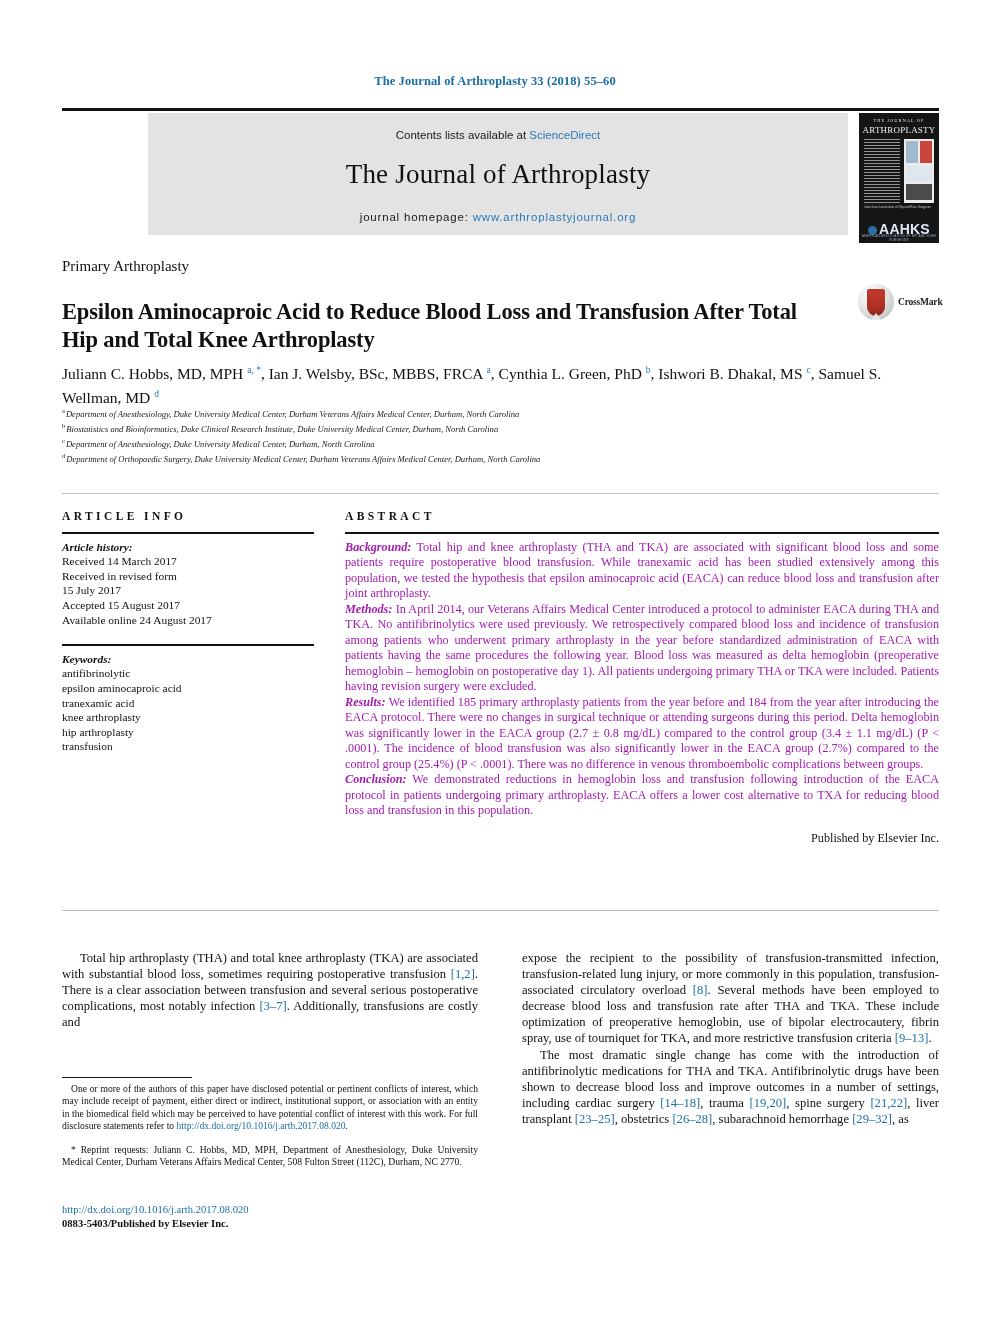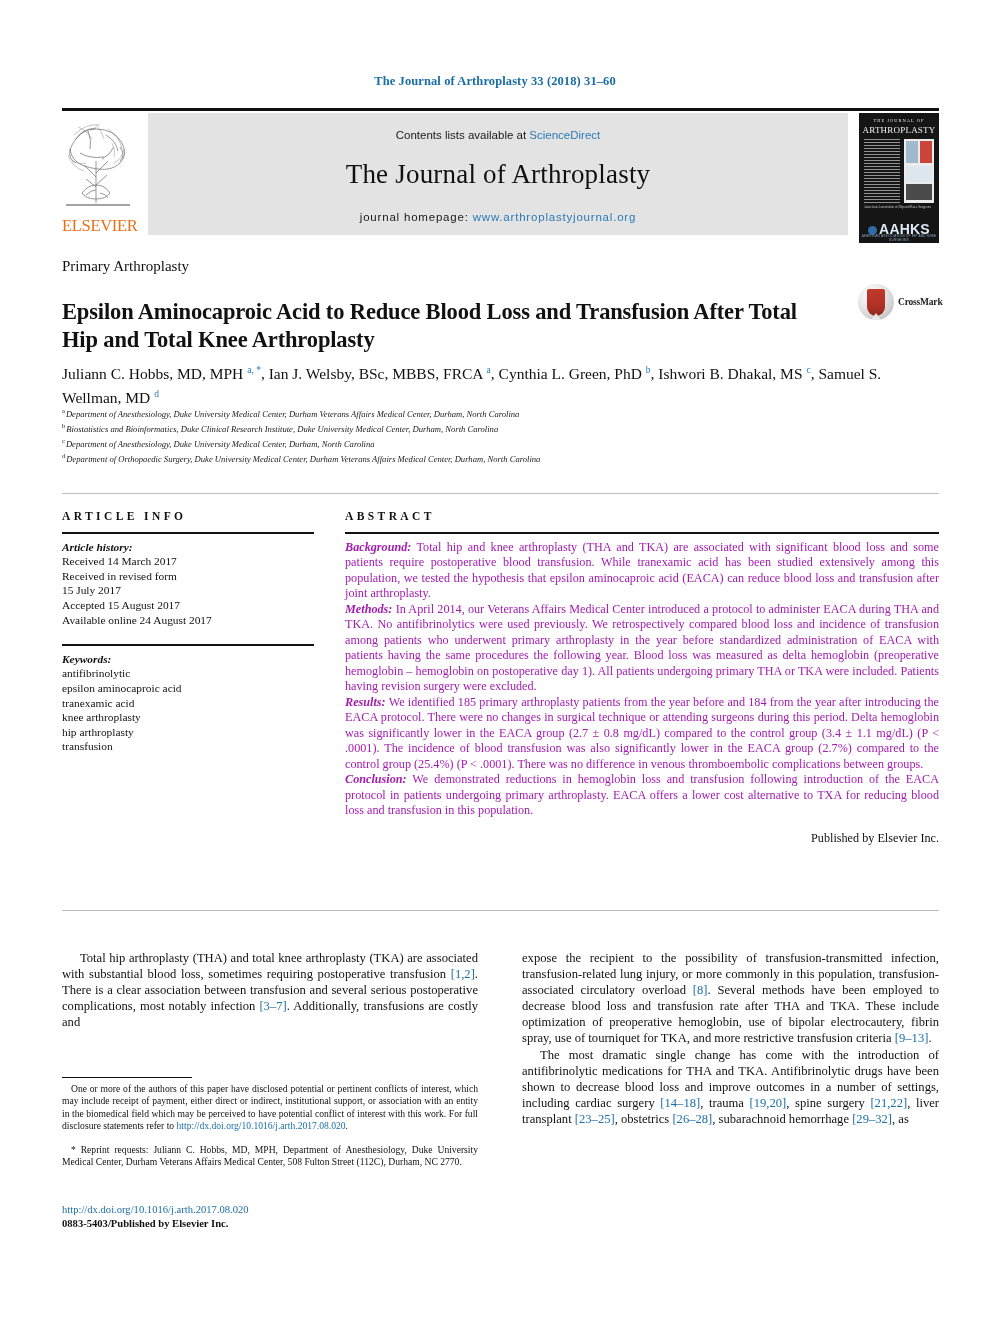--- a/index.html
+++ b/index.html
@@ -418,43 +418,25 @@
     color: #1b6ea5;
     display: block;
   }
   .doi-footer .issn { display: block; font-weight: bold; }
 </style>
 </head>
 <body>
 
 <div class="page">
 
-  <div class="running-head">The Journal of Arthroplasty 33 (2018) 31–60</div>
+  <div class="running-head">The Journal of Arthroplasty 33 (2018) 55–60</div>
 
   <div class="masthead-rule"></div>
   <div class="masthead">
 
-    <div class="elsevier-logo">
-      <svg class="elsevier-tree" viewBox="0 0 72 96">
-        <g stroke="#6b6b6b" stroke-width="0.7" fill="none">
-          <path d="M34 88 L34 46 M34 62 L22 50 M34 58 L46 46 M34 72 L24 64 M34 70 L45 60"></path>
-          <path d="M10 30 q8 -16 24 -16 q18 0 26 14 q6 12 -2 20 q-8 8 -22 6 q-18 -2 -24 -10 q-6 -8 -2 -14 z"></path>
-          <path d="M14 24 q6 -10 20 -11 M18 38 q10 6 24 4 M44 20 q10 6 12 16 M26 16 q4 10 2 18 M40 44 q8 -4 12 -12"></path>
-          <path d="M8 34 q-2 10 6 14 M58 32 q6 8 0 14"></path>
-          <path d="M20 78 q6 -8 14 -8 q9 0 14 8 q-4 6 -14 6 q-10 0 -14 -6 z"></path>
-          <path d="M24 80 q5 -5 10 -5 M38 78 q6 1 8 5"></path>
-        </g>
-        <g stroke="#8a8a8a" stroke-width="0.5" fill="none">
-          <path d="M12 20 q12 -12 26 -10 M46 14 q12 8 14 20 M6 40 q4 12 16 16 M52 48 q8 -4 10 -14"></path>
-          <path d="M16 12 q10 4 14 12 M34 10 q6 6 8 14 M50 28 q4 8 2 14 M10 46 q8 4 14 2"></path>
-        </g>
-        <line x1="4" y1="90" x2="68" y2="90" stroke="#4a4a4a" stroke-width="1.2"></line>
-      </svg>
-      <div class="elsevier-word">ELSEVIER</div>
-    </div>
 
     <div class="masthead-center">
       <div class="contents-line">
         <span>Contents lists available at </span><span class="sd">ScienceDirect</span>
       </div>
       <div class="journal-title">The Journal of Arthroplasty</div>
       <div class="homepage-line">
         <span>journal homepage: </span><span class="url">www.arthroplastyjournal.org</span>
       </div>
     </div>

